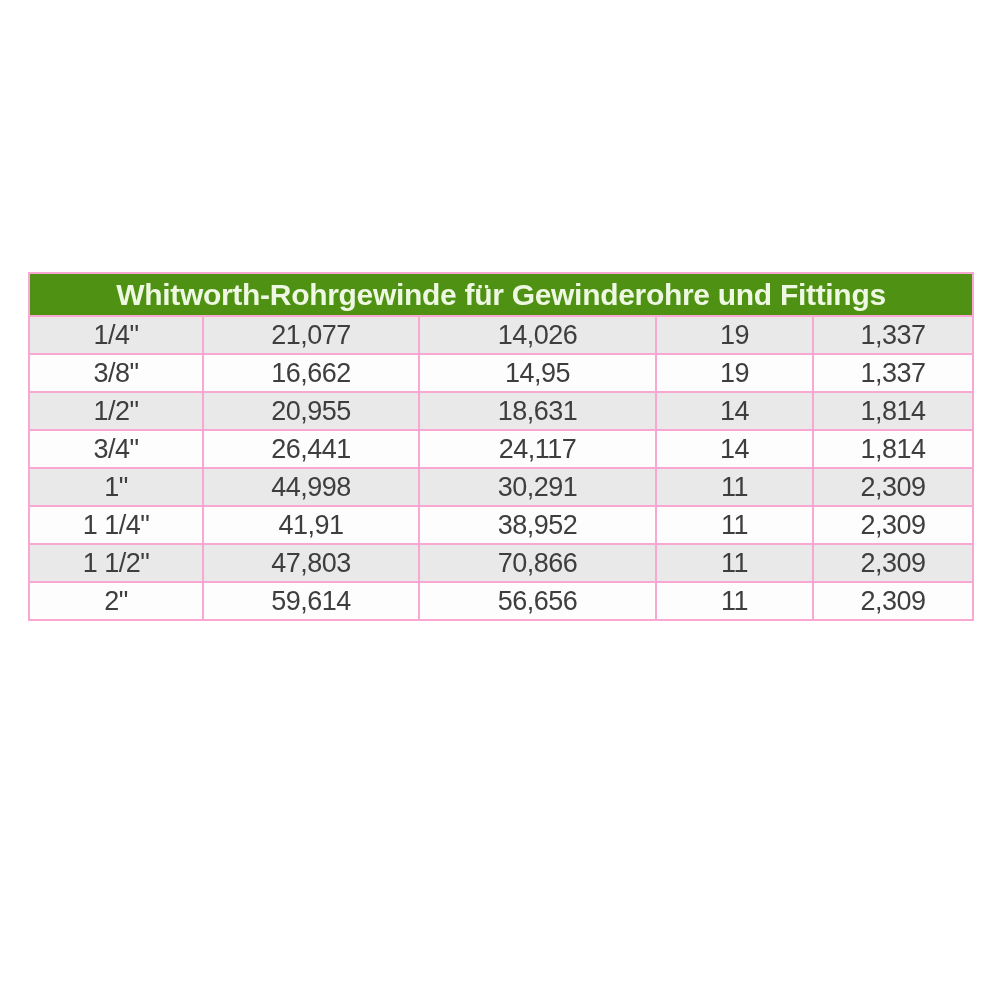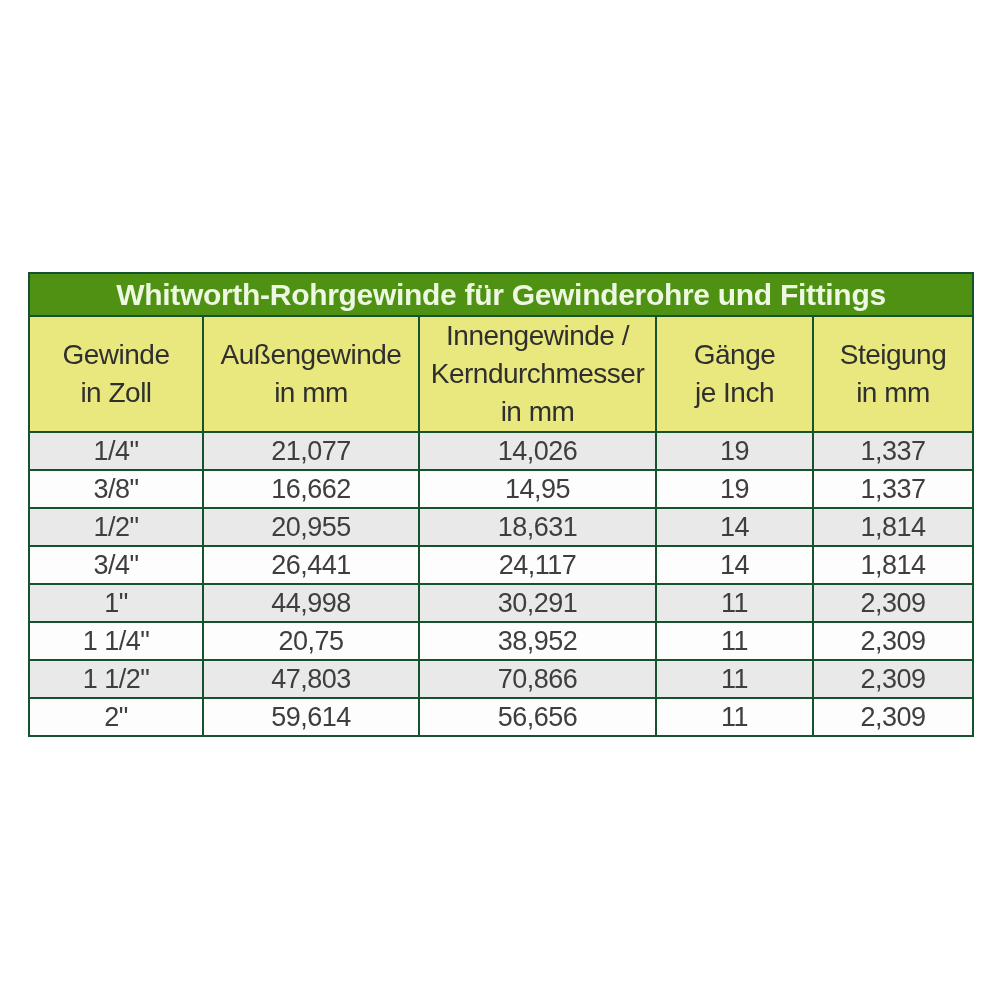--- a/index.html
+++ b/index.html
@@ -23,21 +23,21 @@
     top: 272px;
     width: 944px;
   }
   table.thread-table {
     width: 944px;
     border-collapse: collapse;
     table-layout: fixed;
   }
   table.thread-table th,
   table.thread-table td {
-    border: 2px solid #14532d;
+    border: 2px solid #f9a8d4;
     text-align: center;
     vertical-align: middle;
     padding: 0;
     overflow: hidden;
   }
   th.table-title {
     background: #4f9213;
     color: #edf7e1;
     font-size: 30px;
     font-weight: bold;
@@ -73,33 +73,20 @@
         <col style="width:174px">
         <col style="width:216px">
         <col style="width:237px">
         <col style="width:157px">
         <col style="width:160px">
       </colgroup>
       <thead>
         <tr>
           <th colspan="5" class="table-title">Whitworth-Rohrgewinde für Gewinderohre und Fittings</th>
         </tr>
-        <tr class="col-headers">
-          <th>Gewinde
-in Zoll</th>
-          <th>Außengewinde
-in mm</th>
-          <th>Innengewinde /
-Kerndurchmesser
-in mm</th>
-          <th>Gänge
-je Inch</th>
-          <th>Steigung
-in mm</th>
-        </tr>
       </thead>
       <tbody>
         <tr>
           <td>1/4"</td>
           <td>21,077</td>
           <td>14,026</td>
           <td>19</td>
           <td>1,337</td>
         </tr>
         <tr>
@@ -125,21 +112,21 @@
         </tr>
         <tr>
           <td>1"</td>
           <td>44,998</td>
           <td>30,291</td>
           <td>11</td>
           <td>2,309</td>
         </tr>
         <tr>
           <td>1 1/4"</td>
-          <td>20,75</td>
+          <td>41,91</td>
           <td>38,952</td>
           <td>11</td>
           <td>2,309</td>
         </tr>
         <tr>
           <td>1 1/2"</td>
           <td>47,803</td>
           <td>70,866</td>
           <td>11</td>
           <td>2,309</td>

